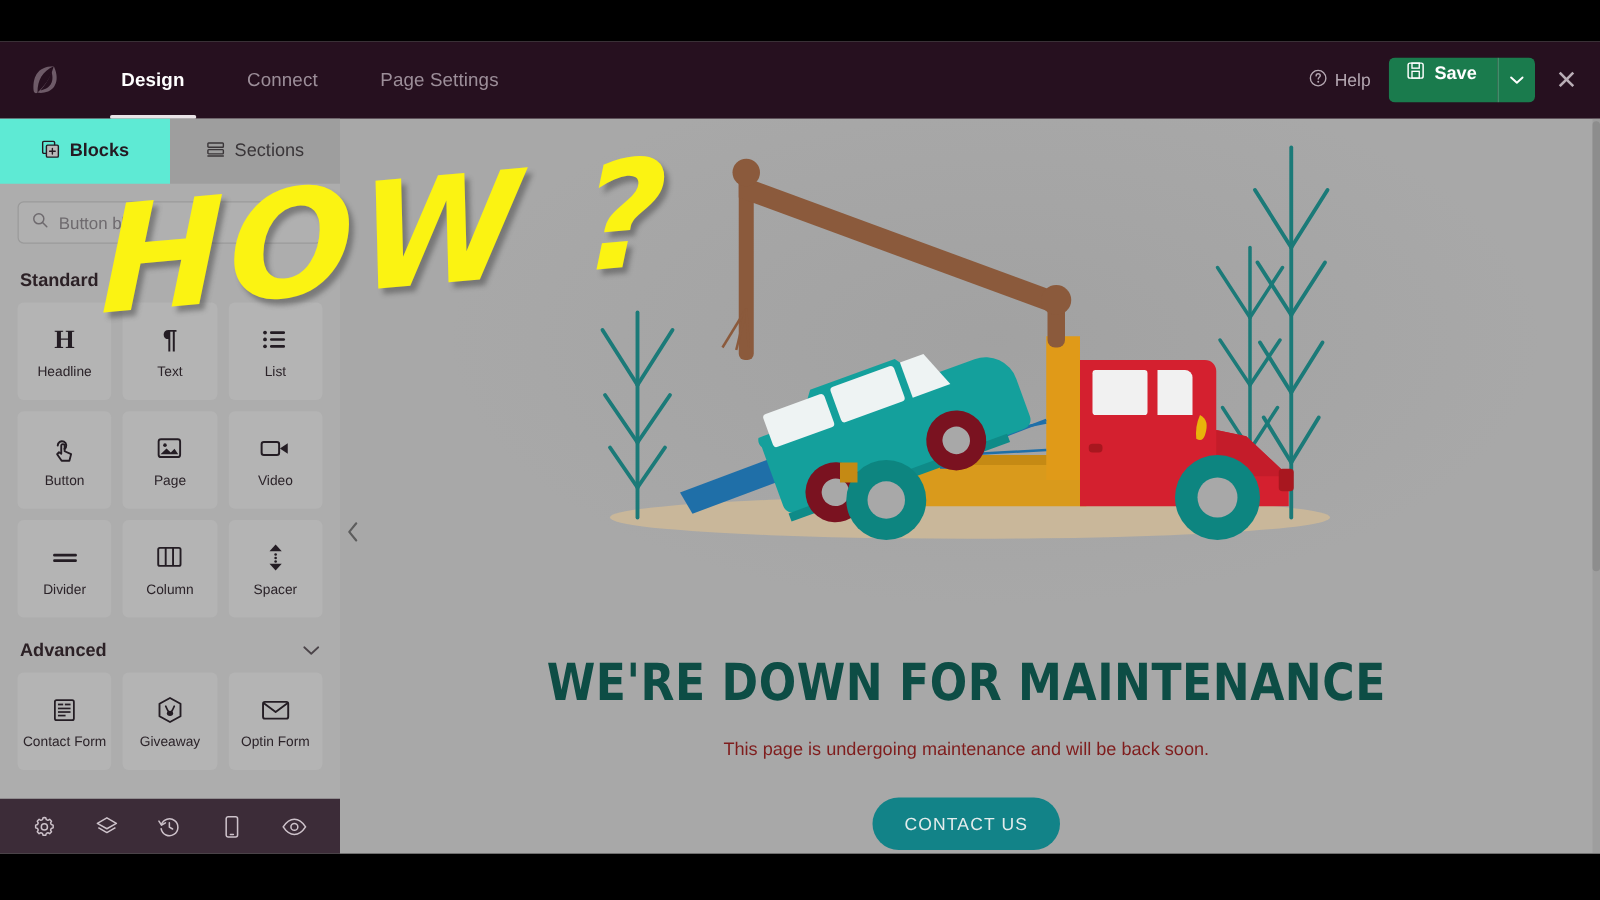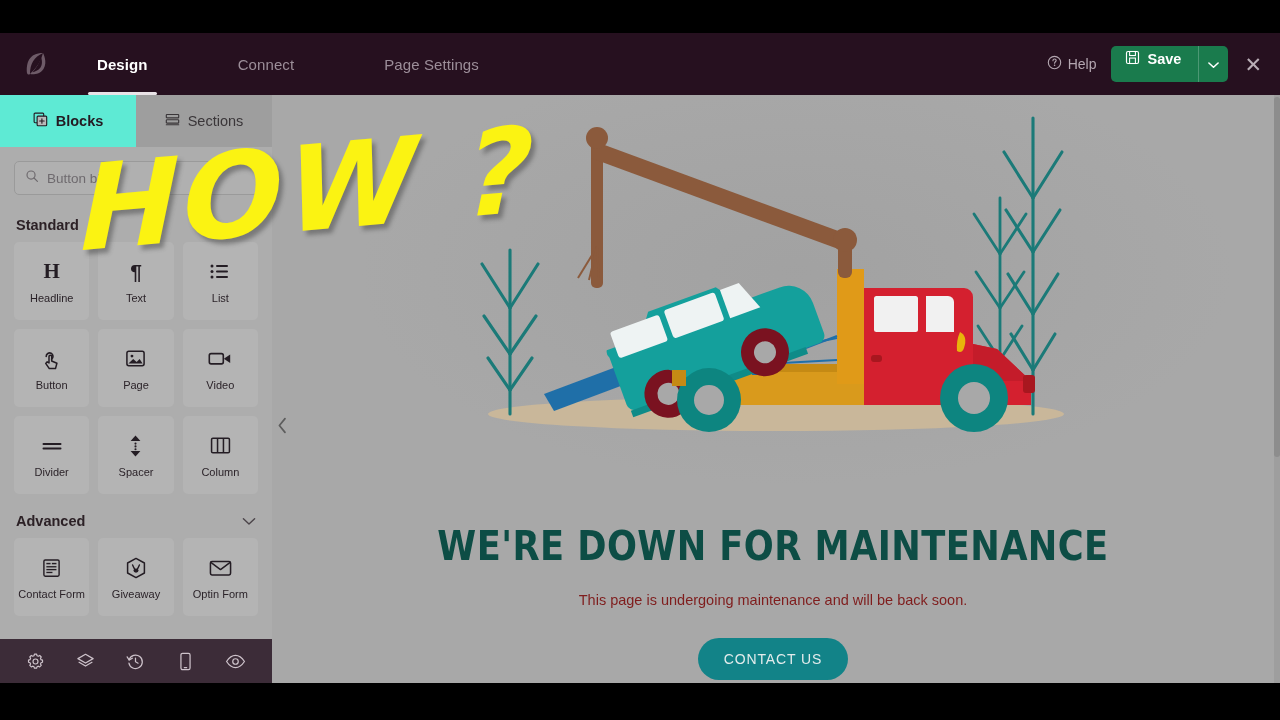--- a/index.html
+++ b/index.html
@@ -25,21 +25,21 @@
   }
 
   
   #topbar {
     position: absolute; left: 0; top: 0; width: 1280px; height: 62px;
     background: #26101f;
     display: flex; align-items: center;
   }
   #logo-wrap { width: 72px; display: flex; align-items: center; justify-content: center; height: 62px; }
   #logo-wrap svg { display: block; }
-  .nav-tabs { display: flex; align-items: flex-end; height: 62px; gap: 40px; }
+  .nav-tabs { display: flex; align-items: flex-end; height: 62px; }
   .nav-tab {
     position: relative; height: 62px; display: flex; align-items: center;
     padding: 0 25px; color: #9c8e99; font-size: 15px; letter-spacing: .1px;
     cursor: pointer; white-space: nowrap;
   }
   .nav-tab.active { color: #ffffff; font-weight: bold; }
   .nav-tab.active::after {
     content: ""; position: absolute; left: 16px; right: 16px; bottom: 0;
     height: 3px; background: #e9e3e7; border-radius: 2px;
   }
@@ -340,41 +340,41 @@
               <svg width="22" height="12" viewBox="0 0 22 12">
                 <rect x="1.5" y="3" width="19" height="2.1" rx="1" fill="#241d24"></rect>
                 <rect x="1.5" y="7.4" width="19" height="2.1" rx="1" fill="#241d24"></rect>
               </svg>
             </span>
             <span class="lbl">Divider</span>
           </div>
 
           <div class="tile">
             <span class="glyph">
+              <svg width="21" height="19" viewBox="0 0 22 20">
+                <rect x="1.6" y="2.4" width="18.8" height="15.2" rx="1.4" fill="none" stroke="#241d24" stroke-width="1.6"></rect>
+                <path d="M7.9 2.4 V17.6 M14.1 2.4 V17.6" stroke="#241d24" stroke-width="1.6"></path>
+              </svg>
+            </span>
+            <span class="lbl">Column</span>
+          </div>
+
+          <div class="tile">
+            <span class="glyph">
               <svg width="17" height="24" viewBox="0 0 17 24">
                 <path d="M8.5 1.6 L3.6 7 H13.4 Z" fill="#241d24"></path>
                 <path d="M8.5 22.4 L3.6 17 H13.4 Z" fill="#241d24"></path>
                 <g fill="#241d24">
                   <circle cx="8.5" cy="9.6" r="1.05"></circle>
                   <circle cx="8.5" cy="12.4" r="1.05"></circle>
                   <circle cx="8.5" cy="15.2" r="1.05"></circle>
                 </g>
               </svg>
             </span>
             <span class="lbl">Spacer</span>
-          </div>
-
-          <div class="tile">
-            <span class="glyph">
-              <svg width="21" height="19" viewBox="0 0 22 20">
-                <rect x="1.6" y="2.4" width="18.8" height="15.2" rx="1.4" fill="none" stroke="#241d24" stroke-width="1.6"></rect>
-                <path d="M7.9 2.4 V17.6 M14.1 2.4 V17.6" stroke="#241d24" stroke-width="1.6"></path>
-              </svg>
-            </span>
-            <span class="lbl">Column</span>
           </div>
         </div>
 
         <div class="group-header" style="padding-top:19px;">
           <span>Advanced</span>
           <span>
             <svg width="14" height="9" viewBox="0 0 14 9">
               <path d="M1.4 1.8 L7 7 L12.6 1.8" fill="none" stroke="#4b4449" stroke-width="1.4" stroke-linecap="round" stroke-linejoin="round"></path>
             </svg>
           </span>

